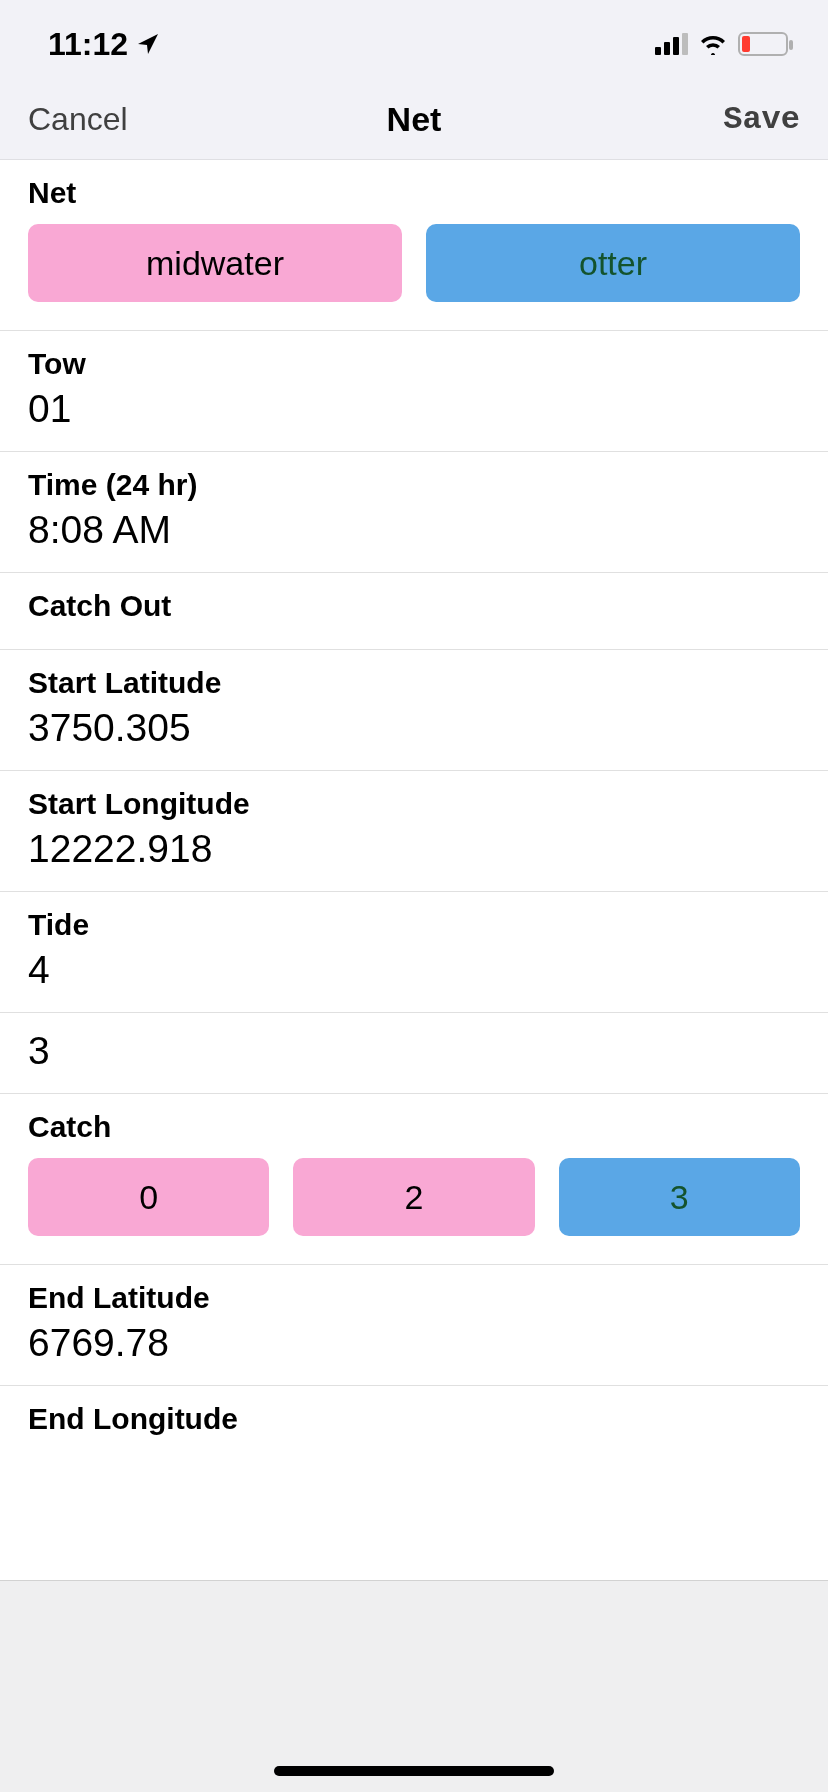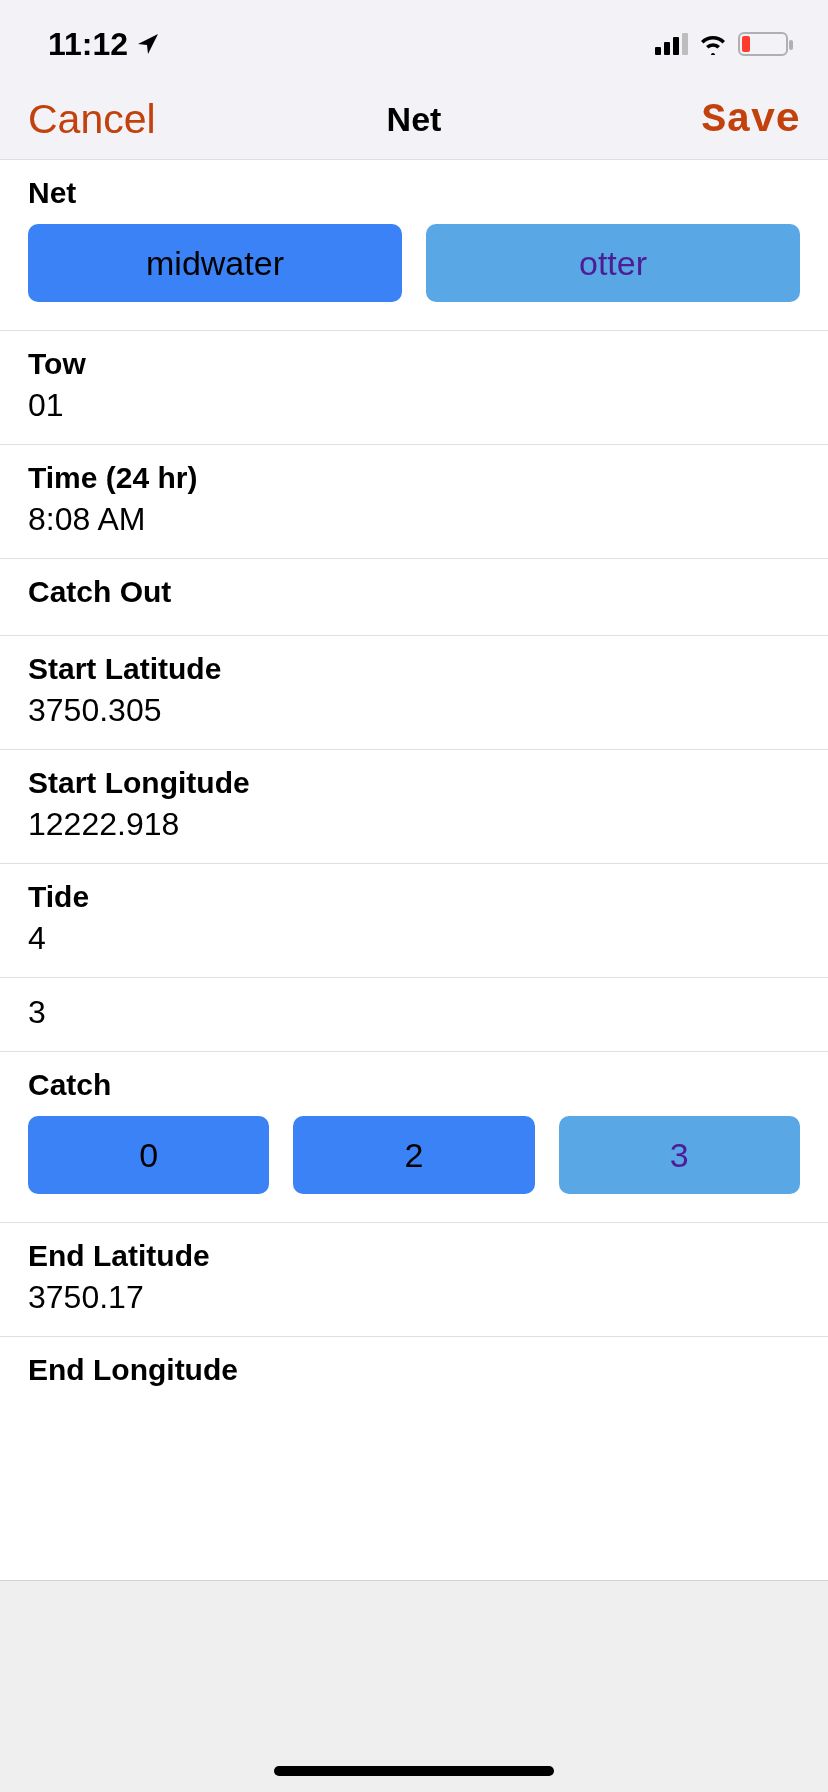--- a/index.html
+++ b/index.html
@@ -38,22 +38,22 @@
   .nav-bar {
     height: 80px;
     display: flex;
     align-items: center;
     justify-content: space-between;
     padding: 0 28px;
     background: #f2f2f7;
     border-bottom: 1px solid rgba(0,0,0,0.08);
   }
   .nav-left, .nav-right {
-    font-size: 41px;
-    color: #c2410c;
+    font-size: 32px;
+    color: #404040;
     min-width: 150px;
   }
   .nav-right {
     text-align: right;
     font-weight: 600;
     font-family: Liberation Mono, monospace;
   }
   .nav-title {
     font-size: 34px;
     font-weight: 600;
@@ -70,44 +70,44 @@
     padding: 16px 28px 20px 28px;
     border-bottom: 1px solid rgba(0,0,0,0.12);
   }
   .section-label {
     font-size: 30px;
     font-weight: 600;
     color: #000;
     margin-bottom: 6px;
   }
   .section-value {
-    font-size: 32px;
+    font-size: 39px;
     font-weight: 400;
     color: #000;
   }
   .segmented {
     display: flex;
     gap: 24px;
     margin-top: 14px;
   }
   .segmented .seg {
     flex: 1;
     height: 78px;
     border-radius: 10px;
-    background: #3b82f6;
+    background: #f9a8d4;
     display: flex;
     align-items: center;
     justify-content: center;
     font-size: 34px;
     color: #000;
     cursor: pointer;
   }
   .segmented .seg.selected {
     background: #5aa7e6;
-    color: #4c1d95;
+    color: #14532d;
   }
   .segmented.catch {
     gap: 24px;
   }
   .bottom-area {
     position: absolute;
     bottom: 0;
     left: 0;
     right: 0;
     height: 212px;
@@ -251,21 +251,21 @@
     <div class="section-label" style="margin-bottom:6px">Catch</div>
     <div class="segmented catch">
       <div class="seg">0</div>
       <div class="seg">2</div>
       <div class="seg selected">3</div>
     </div>
   </div>
 
   <div class="section">
     <div class="section-label">End Latitude</div>
-    <div class="section-value">3750.17</div>
+    <div class="section-value">6769.78</div>
   </div>
 
   <div class="section" style="border-bottom:none">
     <div class="section-label">End Longitude</div>
 
   </div>
 
 </div>
 
 <div class="bottom-area">

